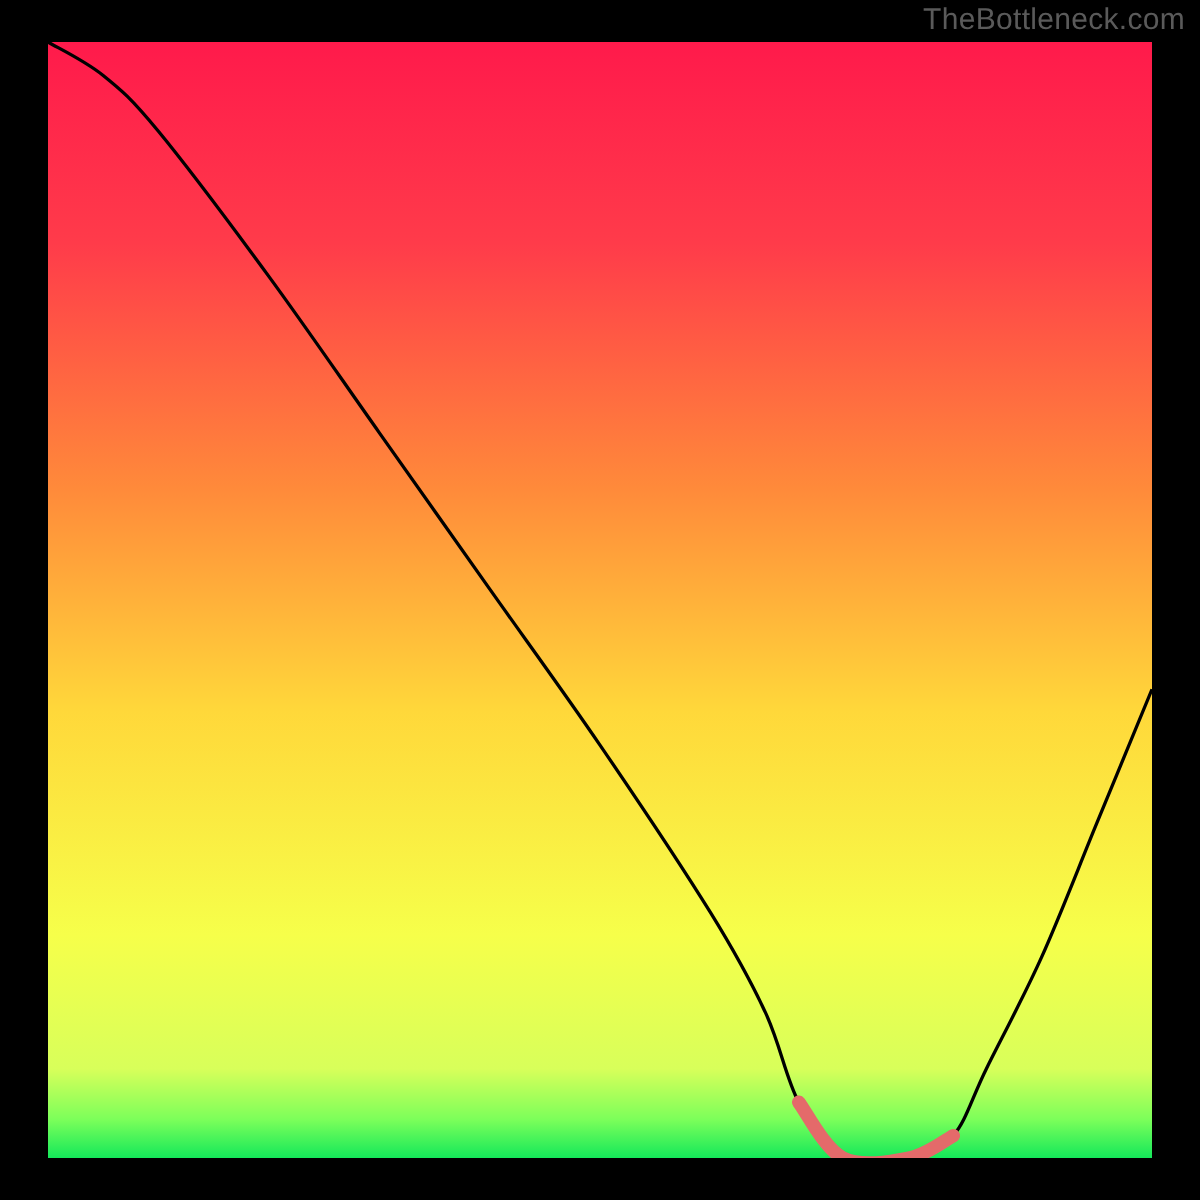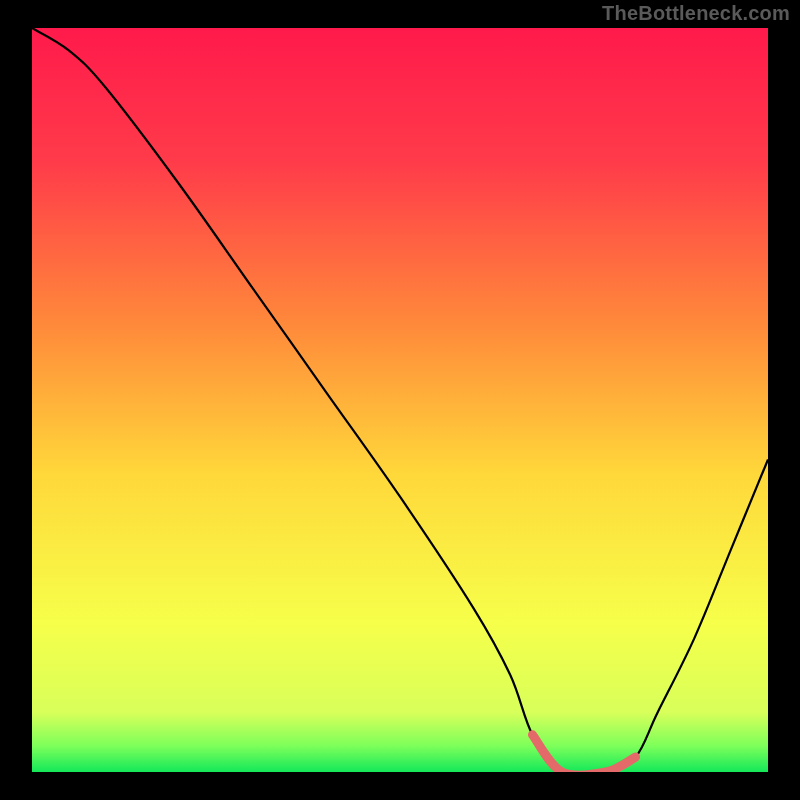--- a/index.html
+++ b/index.html
@@ -16,21 +16,21 @@
     width: 800px;
     height: 800px;
     background: #000;
   }
   .attribution {
     position: absolute;
     top: 2px;
     right: 10px;
     color: #5a5a5a;
     font-size: 20px;
-    font-weight: 700;
+    font-weight: 400;
     letter-spacing: 0.2px;
     z-index: 20;
   }
   .plot {
     position: absolute;
     left: 32px;
     top: 28px;
     width: 736px;
     height: 744px;
   }

